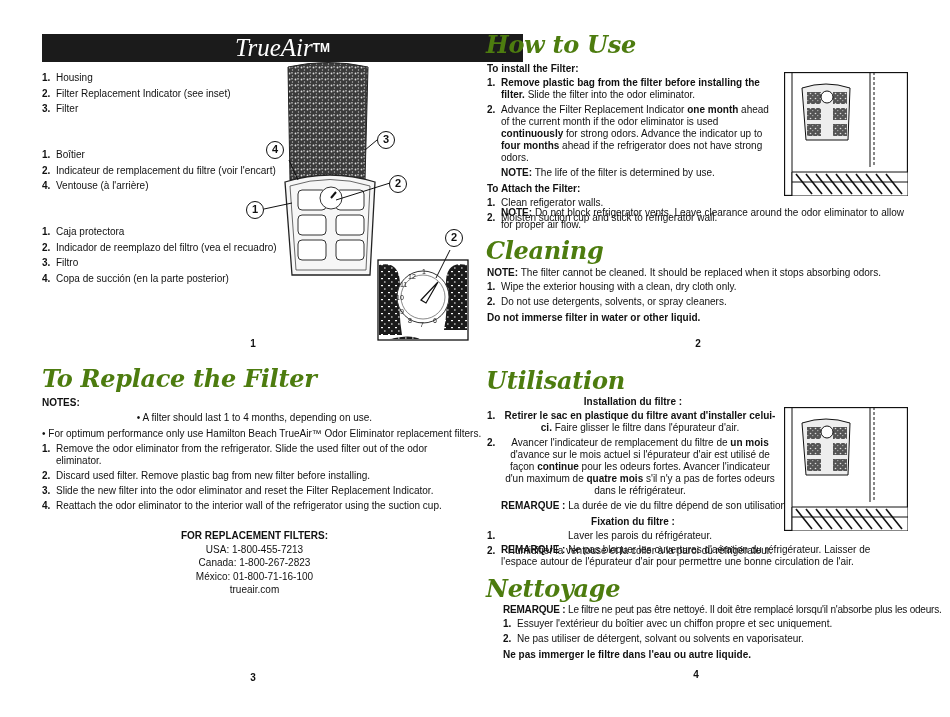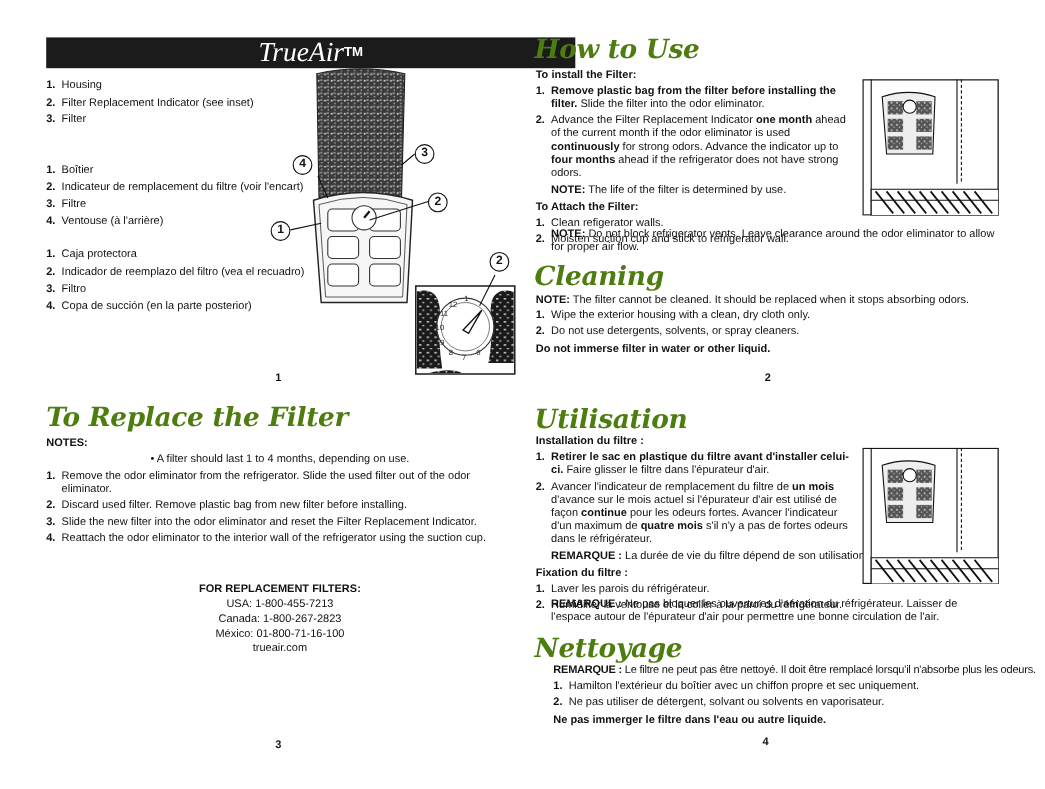--- a/index.html
+++ b/index.html
@@ -33,21 +33,20 @@
 
 <ol class="abs parts" style="left:42px; top:70px;">
   <li><span class="num">1.</span><span>Housing</span></li>
   <li><span class="num">2.</span><span>Filter Replacement Indicator (see inset)</span></li>
   <li><span class="num">3.</span><span>Filter</span></li>
 </ol>
 
 <ol class="abs parts" style="left:42px; top:147px;">
   <li><span class="num">1.</span><span>Boîtier</span></li>
   <li><span class="num">2.</span><span>Indicateur de remplacement du filtre (voir l'encart)</span></li>
-  <li><span class="num">3.</span><span>Filtre</span></li>
   <li><span class="num">4.</span><span>Ventouse (à l'arrière)</span></li>
 </ol>
 
 <ol class="abs parts" style="left:42px; top:224px;">
   <li><span class="num">1.</span><span>Caja protectora</span></li>
   <li><span class="num">2.</span><span>Indicador de reemplazo del filtro (vea el recuadro)</span></li>
   <li><span class="num">3.</span><span>Filtro</span></li>
   <li><span class="num">4.</span><span>Copa de succión (en la parte posterior)</span></li>
 </ol>
 
@@ -173,20 +172,21 @@
   <div class="plain b">Do not immerse filter in water or other liquid.</div>
 </div>
 
 <div class="abs pagenum" style="left:688px; top:338px;">2</div>
 
 <div class="abs serif-title" style="left:42px; top:364px; font-size:24px; line-height:30px; font-style:italic;">To Replace the Filter</div>
 <div class="abs" style="left:42px; top:396px; width:425px;">
   <div class="sub">NOTES:</div>
   <div class="bullet-list">
     <div>• A filter should last 1 to 4 months, depending on use.</div>
+    <div style="white-space:nowrap;">• For optimum performance only use Hamilton Beach TrueAir™ Odor Eliminator replacement filters.</div>
   </div>
   <ol class="steps">
     <li><span class="n">1.</span><span>Remove the odor eliminator from the refrigerator. Slide the used filter out of the odor eliminator.</span></li>
     <li style="margin-top:3px;"><span class="n">2.</span><span>Discard used filter. Remove plastic bag from new filter before installing.</span></li>
     <li style="margin-top:3px;"><span class="n">3.</span><span>Slide the new filter into the odor eliminator and reset the Filter Replacement Indicator.</span></li>
     <li style="margin-top:3px; white-space:nowrap;"><span class="n">4.</span><span>Reattach the odor eliminator to the interior wall of the refrigerator using the suction cup.</span></li>
   </ol>
 </div>
 
 <div class="abs center-block" style="left:42px; top:529px; width:425px;">
@@ -194,21 +194,21 @@
   <div>USA: 1-800-455-7213</div>
   <div>Canada: 1-800-267-2823</div>
   <div>México: 01-800-71-16-100</div>
   <div>trueair.com</div>
 </div>
 
 <div class="abs pagenum" style="left:243px; top:672px;">3</div>
 
 <div class="abs serif-title" style="left:486px; top:366px; font-size:24px; line-height:30px;">Utilisation</div>
 
-<div class="abs" style="left:487px; top:395px; width:292px;">
+<div class="abs" style="left:487px; top:395px; width:292px;text-align:center;">
   <div class="sub">Installation du filtre :</div>
   <ol class="steps">
     <li><span class="n">1.</span><span class="b">Retirer le sac en plastique du filtre avant d'installer celui-ci.</span><span> Faire glisser le filtre dans l'épurateur d'air.</span></li>
     <li><span class="n">2.</span><span>Avancer l'indicateur de remplacement du filtre de </span><span class="b">un mois</span><span> d'avance sur le mois actuel si l'épurateur d'air est utilisé de façon </span><span class="b">continue</span><span> pour les odeurs fortes. Avancer l'indicateur d'un maximum de </span><span class="b">quatre mois</span><span> s'il n'y a pas de fortes odeurs dans le réfrigérateur.</span></li>
   </ol>
   <div class="note" style="white-space:nowrap;"><span class="b">REMARQUE :</span><span> La durée de vie du filtre dépend de son utilisation.</span></div>
   <div class="sub">Fixation du filtre :</div>
   <ol class="steps">
     <li><span class="n">1.</span><span>Laver les parois du réfrigérateur.</span></li>
     <li style="white-space:nowrap;"><span class="n">2.</span><span>Humidifier la ventouse et la coller à la paroi du réfrigérateur.</span></li>
@@ -242,19 +242,19 @@
     <line x1="92" y1="102" x2="108" y2="122"></line>
       <line x1="102" y1="102" x2="118" y2="122"></line>
   </g>
   <line x1="8" y1="110" x2="124" y2="110" stroke="#111"></line>
 </svg>
 
 <div class="abs serif-title" style="left:486px; top:574px; font-size:24px; line-height:30px;">Nettoyage</div>
 <div class="abs" style="left:487px; top:603px; width:430px;margin-left:16px;">
   <div class="plain" style="margin-bottom:2px; white-space:nowrap; letter-spacing:-0.2px;"><span class="b">REMARQUE :</span><span> Le filtre ne peut pas être nettoyé. Il doit être remplacé lorsqu'il n'absorbe plus les odeurs.</span></div>
   <ol class="steps">
-    <li><span class="n">1.</span><span>Hamilton l'extérieur du boîtier avec un chiffon propre et sec uniquement.</span></li>
+    <li><span class="n">1.</span><span>Essuyer l'extérieur du boîtier avec un chiffon propre et sec uniquement.</span></li>
     <li><span class="n">2.</span><span>Ne pas utiliser de détergent, solvant ou solvents en vaporisateur.</span></li>
   </ol>
   <div class="plain b">Ne pas immerger le filtre dans l'eau ou autre liquide.</div>
 </div>
 
 <div class="abs pagenum" style="left:686px; top:669px;">4</div>
 
 </body></html>

